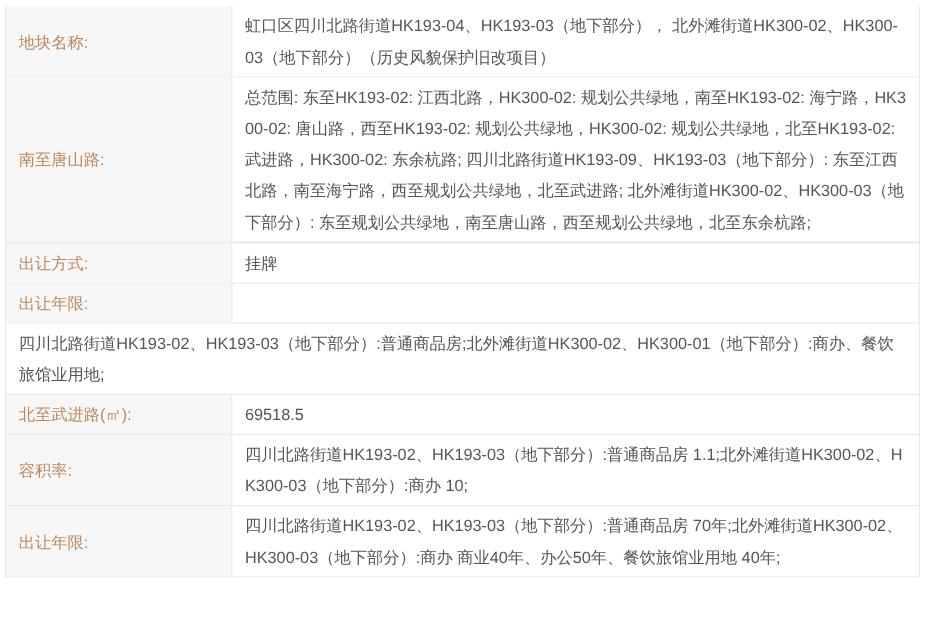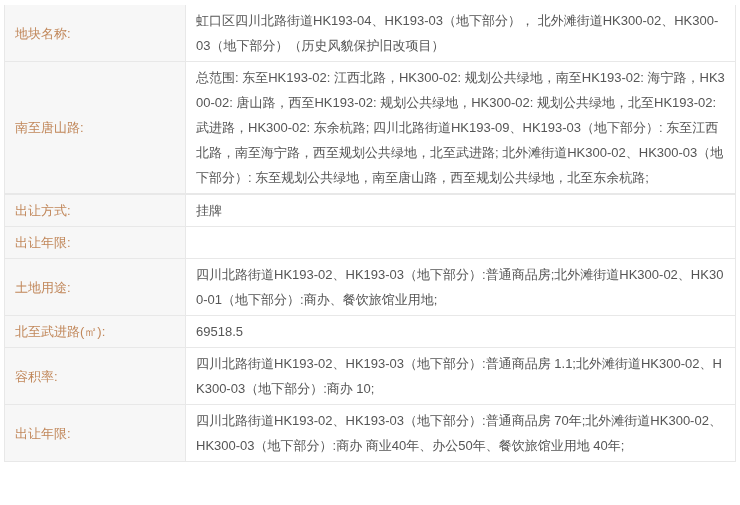--- a/index.html
+++ b/index.html
@@ -80,21 +80,20 @@
   <div class="row">
     <div class="cell label-cell">出让方式:</div>
     <div class="cell value-cell">挂牌</div>
   </div>
 
   <div class="row">
     <div class="cell label-cell">出让年限:</div>
   </div>
 
   <div class="row">
-    <div class="cell label-cell">土地用途:</div>
     <div class="cell value-cell">四川北路街道HK193-02、HK193-03（地下部分）:普通商品房;北外滩街道HK300-02、HK300-01（地下部分）:商办、餐饮旅馆业用地;</div>
   </div>
 
   <div class="row">
     <div class="cell label-cell">北至武进路(㎡):</div>
     <div class="cell value-cell">69518.5</div>
   </div>
 
   <div class="row">
     <div class="cell label-cell">容积率:</div>

